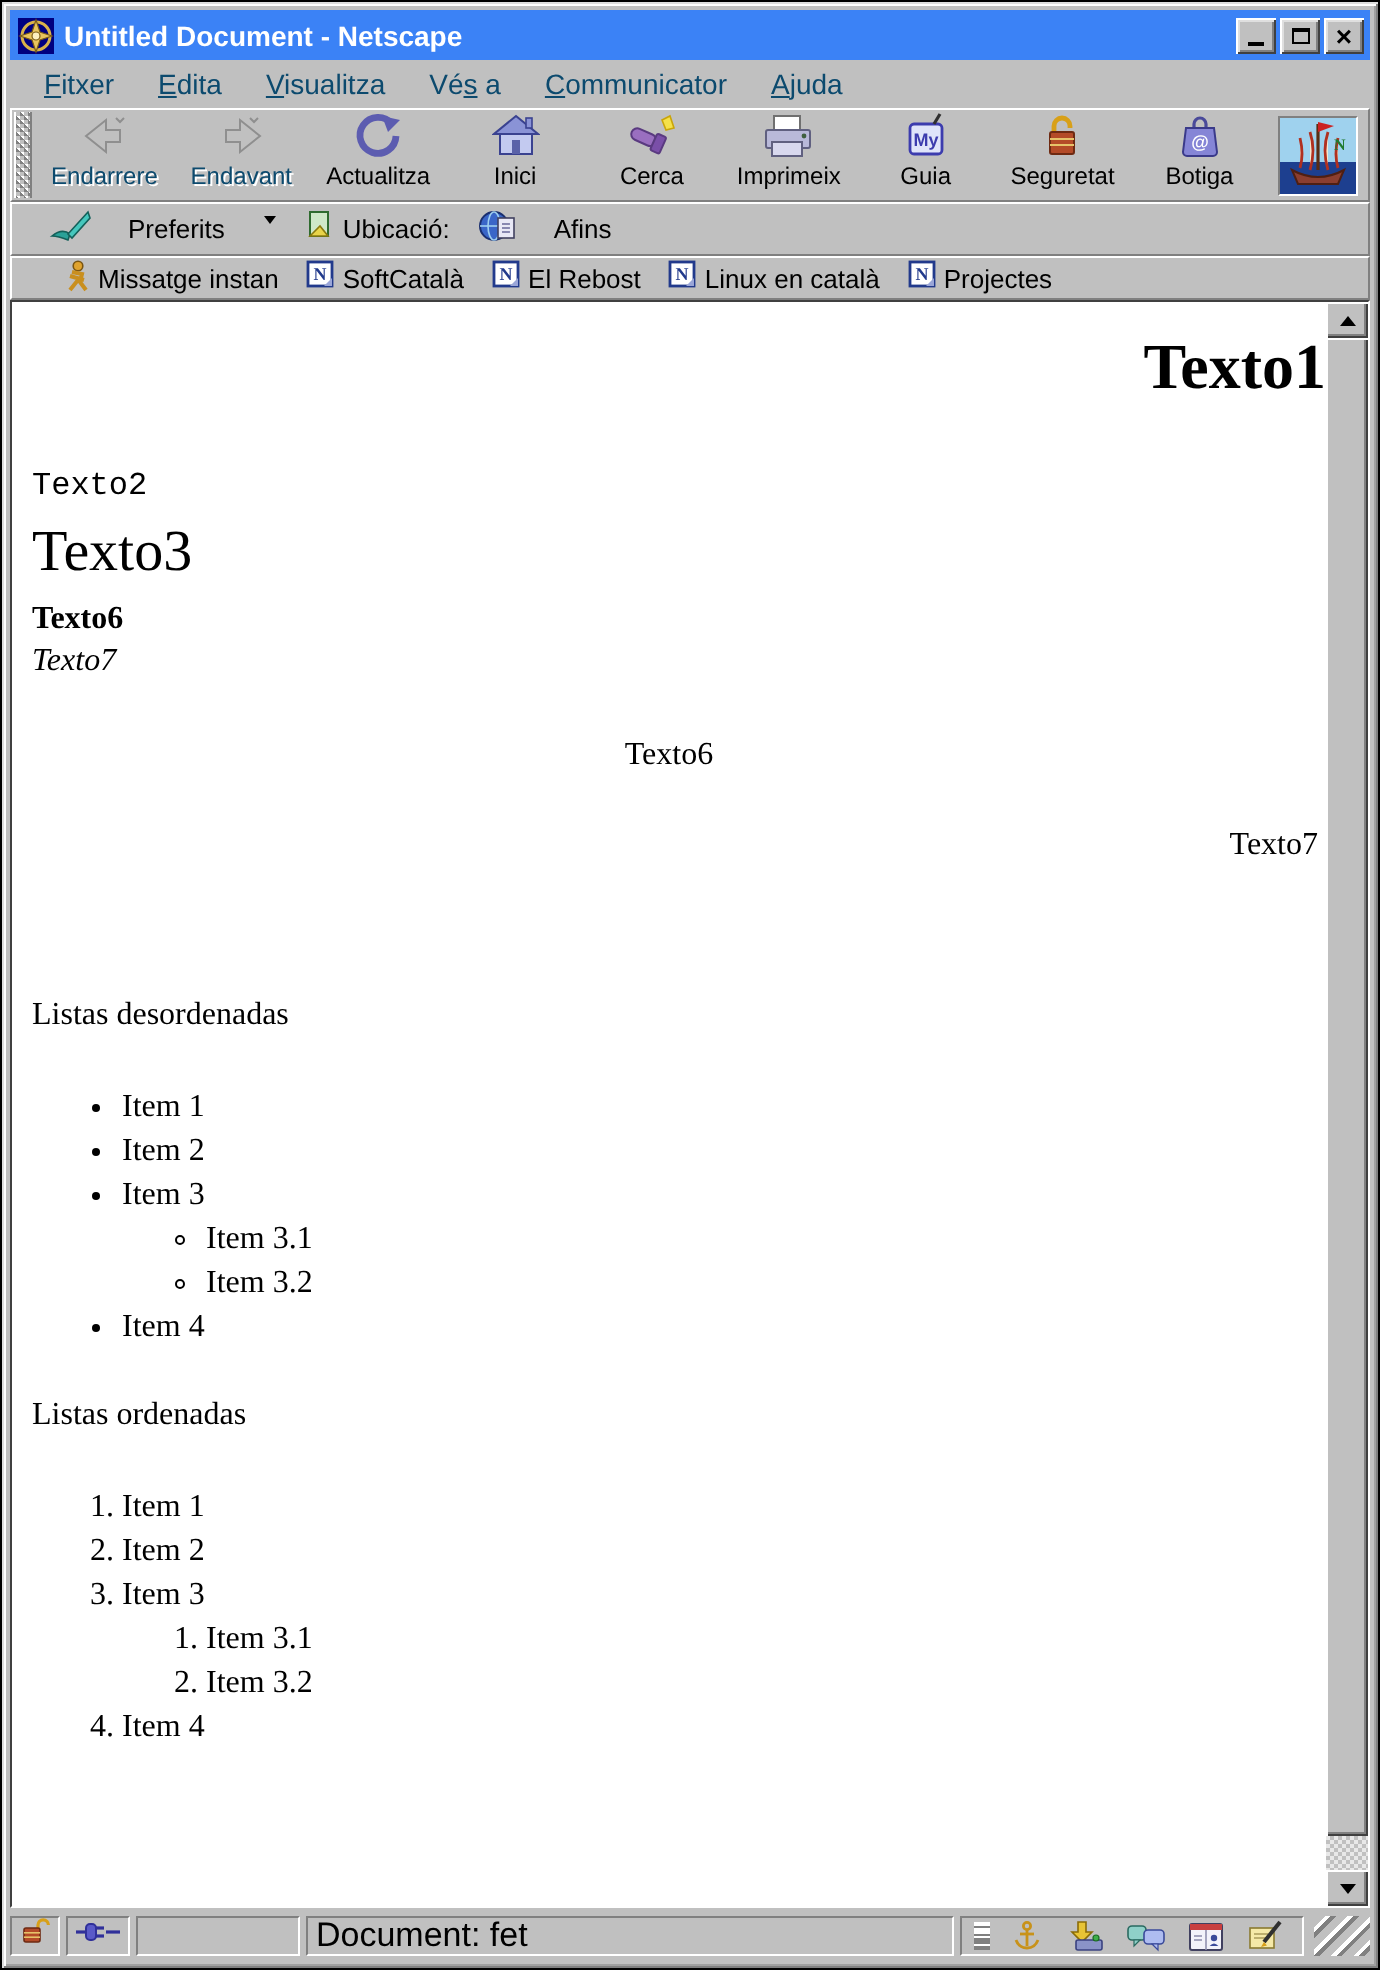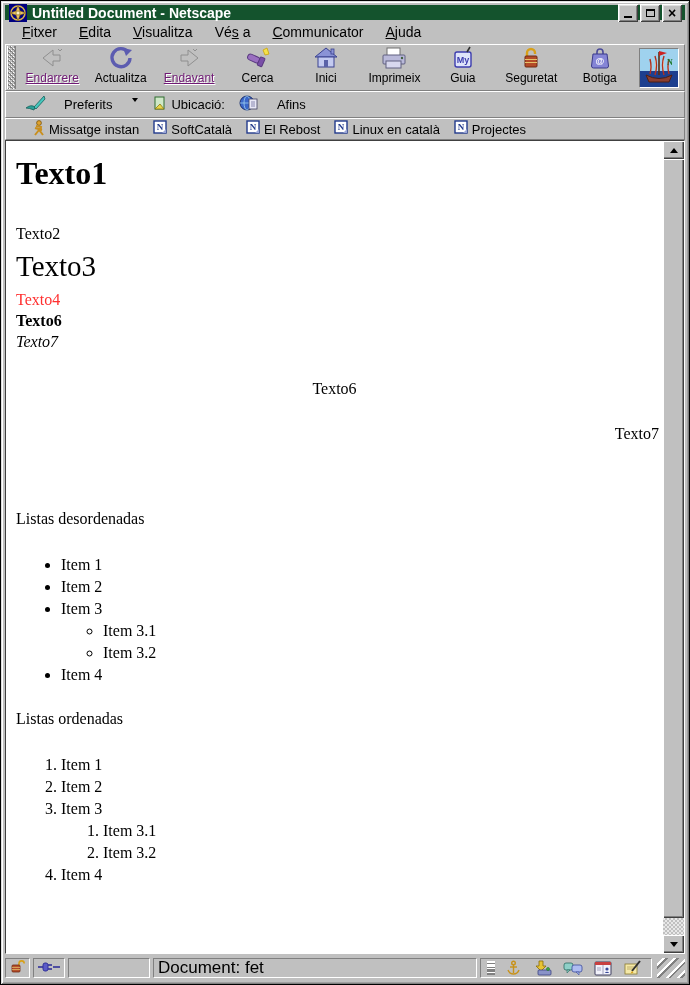--- a/index.html
+++ b/index.html
@@ -12,54 +12,54 @@
     border:1px solid #000;
     box-shadow: inset 1px 1px 0 #dfdfdf, inset -1px -1px 0 #808080,
                 inset 2px 2px 0 #fff, inset -2px -2px 0 #a0a0a0;
     padding:4px; display:flex; flex-direction:column;
   }
   .raised { border-top:1px solid #fff; border-left:1px solid #fff;
             border-right:1px solid #808080; border-bottom:1px solid #808080; }
   .sunken { border-top:1px solid #808080; border-left:1px solid #808080;
             border-right:1px solid #fff; border-bottom:1px solid #fff; }
 
-  .titlebar { height:15px; background:#14532d; display:flex; align-items:center;
+  .titlebar { height:25px; background:#3b82f6; display:flex; align-items:center;
               padding:0 3px; flex:0 0 auto; }
   .titleicon { width:20px; height:20px; display:flex; align-items:center; justify-content:center; }
   .title { color:#fff; font-weight:bold; font-size:14px; margin-left:4px; flex:1;
            white-space:nowrap; overflow:hidden; }
   .winbtns { display:flex; gap:2px; }
   .winbtn { width:20px; height:18px; background:#c0c0c0; border:none; position:relative;
             box-shadow: inset 1px 1px 0 #fff, inset -1px -1px 0 #404040,
                         inset 2px 2px 0 #dfdfdf, inset -2px -2px 0 #808080;
             display:flex; align-items:center; justify-content:center; cursor:default; }
   .glyph-min { display:block; width:8px; height:2px; background:#000; margin-top:9px; }
   .glyph-max { display:block; width:9px; height:8px; border:1px solid #000; border-top:2px solid #000; }
   .glyph-close { font-size:14px; font-weight:bold; line-height:14px; color:#000; }
 
   .menubar { height:24px; display:flex; align-items:center; padding-left:8px; gap:4px; flex:0 0 auto; }
-  .menu-item { font-size:14px; color:#000000; padding:2px 9px; white-space:nowrap; }
+  .menu-item { font-size:14px; color:#0c4a6e; padding:2px 9px; white-space:nowrap; }
 
   .bar { display:flex; align-items:stretch; background:#c0c0c0; flex:0 0 auto; }
   .grippy { width:9px; margin:1px 2px 1px 1px; background:#c0c0c0;
             border-left:1px solid #fff; border-right:1px solid #808080;
             background-image:
               linear-gradient(45deg,#808080 25%,transparent 25%,transparent 75%,#fff 75%),
               linear-gradient(45deg,#808080 25%,transparent 25%,transparent 75%,#fff 75%);
             background-size:4px 4px; background-position:0 0,2px 2px; }
 
   
   .toolbar { height:47px; }
   .tb-buttons { flex:1; display:flex; align-items:stretch; padding:1px 0; }
   .tb-btn { flex:1; background:transparent; border:1px solid transparent; display:flex;
             flex-direction:column; align-items:center; justify-content:flex-end;
             padding:2px 0 3px; cursor:default; }
   .tb-icon { height:26px; display:flex; align-items:center; justify-content:center; }
   .tb-label { font-size:12px; color:#000; margin-top:1px; white-space:nowrap; }
-  .tb-btn.disabled .tb-label { color:#701a75; text-shadow:1px 1px 0 #fff;text-decoration:underline; }
+  .tb-btn.disabled .tb-label { color:#0c4a6e; text-shadow:1px 1px 0 #fff; }
   .tb-btn.disabled .tb-icon { filter:grayscale(1) opacity(.55); }
   .logo-box { width:46px; margin:1px 2px; display:flex; align-items:center; justify-content:center; }
   .logo-tile { width:40px; height:40px; overflow:hidden; }
 
   
   .locbar { height:27px; align-items:center; border-top:1px solid #fff; }
   .loc-btn { display:flex; align-items:center; gap:18px; padding:2px 6px; font-size:13px; color:#000;
              background:transparent; border:none; cursor:default; white-space:nowrap; }
   .drop-tri { width:0; height:0; border-left:3px solid transparent; border-right:3px solid transparent;
               border-top:4px solid #000; margin-left:2px; align-self:flex-start; margin-top:3px; }
@@ -79,23 +79,23 @@
   .pers-item { display:flex; align-items:center; gap:4px; font-size:13px; padding:1px 7px;
                white-space:nowrap; cursor:default; }
 
   
   .contentwrap { flex:1; display:flex; align-items:stretch;
                  border-top:1px solid #404040; border-left:1px solid #404040;
                  border-right:1px solid #fff; border-bottom:1px solid #fff; overflow:hidden; }
   .doc { flex:1; background:#fff; overflow:hidden; padding:2px 0 0 10px;
          font-family:"Liberation Serif", serif; font-size:16px; color:#000; }
 
-  .doc h1 { font-size:32px; line-height:37px; margin:12px 0 0; font-weight:bold; }
+  .doc h1 { font-size:32px; line-height:37px; margin:12px 0 0; font-weight:bold;text-align:right; }
   .line { line-height:21px; }
-  .t2 { margin-top:31px; font-family:Liberation Serif, serif; }
+  .t2 { margin-top:31px; font-family:Liberation Mono, monospace; }
   .t3 { font-size:29px; line-height:45px; }
   .t6 { font-weight:bold; }
   .t7 { font-style:italic; }
   .center { margin-top:26px; text-align:center; padding-right:10px; }
   .right { margin-top:24px; text-align:right; padding-right:4px; }
   .quote { margin-top:25px; margin-left:40px; }
   .listhead1 { margin-top:64px; }
   .listhead2 { margin-top:22px; }
   .doc ul, .doc ol { margin:25px 0 0; padding-left:45px; }
   .doc li { line-height:22px; }
@@ -175,60 +175,60 @@
     <div class="tb-buttons">
       <button class="tb-btn disabled">
         <span class="tb-icon">
           <svg width="24" height="24" viewBox="0 0 24 24">
               <polygon points="3,12 13,4 13,9 20,9 20,15 13,15 13,20" fill="#7ed6a0" stroke="#2c7a4e" stroke-width="1"></polygon>
               <polyline points="18,3 20,5 22,3" fill="none" stroke="#2c7a4e" stroke-width="1"></polyline>
             </svg>
         </span>
         <span class="tb-label">Endarrere</span>
       </button>
+      <button class="tb-btn disabled">
+        <span class="tb-icon">
+          <svg width="24" height="24" viewBox="0 0 24 24">
+              <polygon points="21,12 11,4 11,9 4,9 4,15 11,15 11,20" fill="#7ed6a0" stroke="#2c7a4e" stroke-width="1"></polygon>
+              <polyline points="16,3 18,5 20,3" fill="none" stroke="#2c7a4e" stroke-width="1"></polyline>
+            </svg>
+        </span>
+        <span class="tb-label">Endavant</span>
+      </button>
       <button class="tb-btn">
         <span class="tb-icon">
           <svg width="24" height="24" viewBox="0 0 24 24">
               <path d="M19 6 A9 9 0 1 0 21 12" fill="none" stroke="#5c5cb0" stroke-width="3.4"></path>
               <polygon points="14,2 23,4 17,10" fill="#5c5cb0"></polygon>
             </svg>
         </span>
         <span class="tb-label">Actualitza</span>
       </button>
-      <button class="tb-btn disabled">
-        <span class="tb-icon">
-          <svg width="24" height="24" viewBox="0 0 24 24">
-              <polygon points="21,12 11,4 11,9 4,9 4,15 11,15 11,20" fill="#7ed6a0" stroke="#2c7a4e" stroke-width="1"></polygon>
-              <polyline points="16,3 18,5 20,3" fill="none" stroke="#2c7a4e" stroke-width="1"></polyline>
-            </svg>
-        </span>
-        <span class="tb-label">Endavant</span>
+      <button class="tb-btn">
+        <span class="tb-icon">
+          <svg width="24" height="24" viewBox="0 0 24 24">
+              <polygon points="12,2 23,11 1,11" fill="#8a93d6" stroke="#3a4290" stroke-width="1"></polygon>
+              <rect x="4" y="11" width="16" height="10" fill="#c3caf0" stroke="#3a4290" stroke-width="1"></rect>
+              <rect x="10" y="14" width="4" height="7" fill="#5a62a8"></rect>
+              <rect x="17" y="3" width="3" height="5" fill="#8a93d6" stroke="#3a4290" stroke-width="0.8"></rect>
+            </svg>
+        </span>
+        <span class="tb-label">Inici</span>
       </button>
       <button class="tb-btn">
         <span class="tb-icon">
           <svg width="26" height="24" viewBox="0 0 26 24">
               <polygon points="18,4 22,2 24,8 20,9" fill="#f5e14a" stroke="#caa50a" stroke-width="0.8"></polygon>
               <g transform="rotate(24 12 14)">
                 <rect x="2" y="11" width="13" height="6" rx="3" fill="#9a6fc0" stroke="#5a3a80" stroke-width="1"></rect>
                 <rect x="14" y="9.5" width="5" height="9" rx="1" fill="#7a4fa8" stroke="#5a3a80" stroke-width="1"></rect>
               </g>
             </svg>
         </span>
         <span class="tb-label">Cerca</span>
-      </button>
-      <button class="tb-btn">
-        <span class="tb-icon">
-          <svg width="24" height="24" viewBox="0 0 24 24">
-              <polygon points="12,2 23,11 1,11" fill="#8a93d6" stroke="#3a4290" stroke-width="1"></polygon>
-              <rect x="4" y="11" width="16" height="10" fill="#c3caf0" stroke="#3a4290" stroke-width="1"></rect>
-              <rect x="10" y="14" width="4" height="7" fill="#5a62a8"></rect>
-              <rect x="17" y="3" width="3" height="5" fill="#8a93d6" stroke="#3a4290" stroke-width="0.8"></rect>
-            </svg>
-        </span>
-        <span class="tb-label">Inici</span>
       </button>
       <button class="tb-btn">
         <span class="tb-icon">
           <svg width="26" height="24" viewBox="0 0 26 24">
               <rect x="6" y="2" width="13" height="8" fill="#fff" stroke="#707070" stroke-width="1"></rect>
               <rect x="2" y="9" width="22" height="9" rx="1" fill="#b9b9d9" stroke="#606080" stroke-width="1"></rect>
               <rect x="5" y="15" width="15" height="7" fill="#d8d8ee" stroke="#606080" stroke-width="1"></rect>
               <circle cx="21" cy="12" r="1.2" fill="#406040"></circle>
             </svg>
         </span>
@@ -372,21 +372,20 @@
       </span>
       <span>Projectes</span>
     </span>
   </div>
 
   <div class="contentwrap">
     <div class="doc">
       <h1>Texto1</h1>
       <div class="line t2">Texto2</div>
       <div class="line t3">Texto3</div>
-      <div class="line t4" style="color: rgb(255, 48, 48);">Texto4</div>
       <div class="line t6">Texto6</div>
       <div class="line t7">Texto7</div>
       <div class="line center">Texto6</div>
       <div class="line right">Texto7</div>
 
       <div class="line listhead1">Listas desordenadas</div>
       <ul>
         <li><span>Item 1</span></li>
         <li><span>Item 2</span></li>
         <li><span>Item 3</span>

